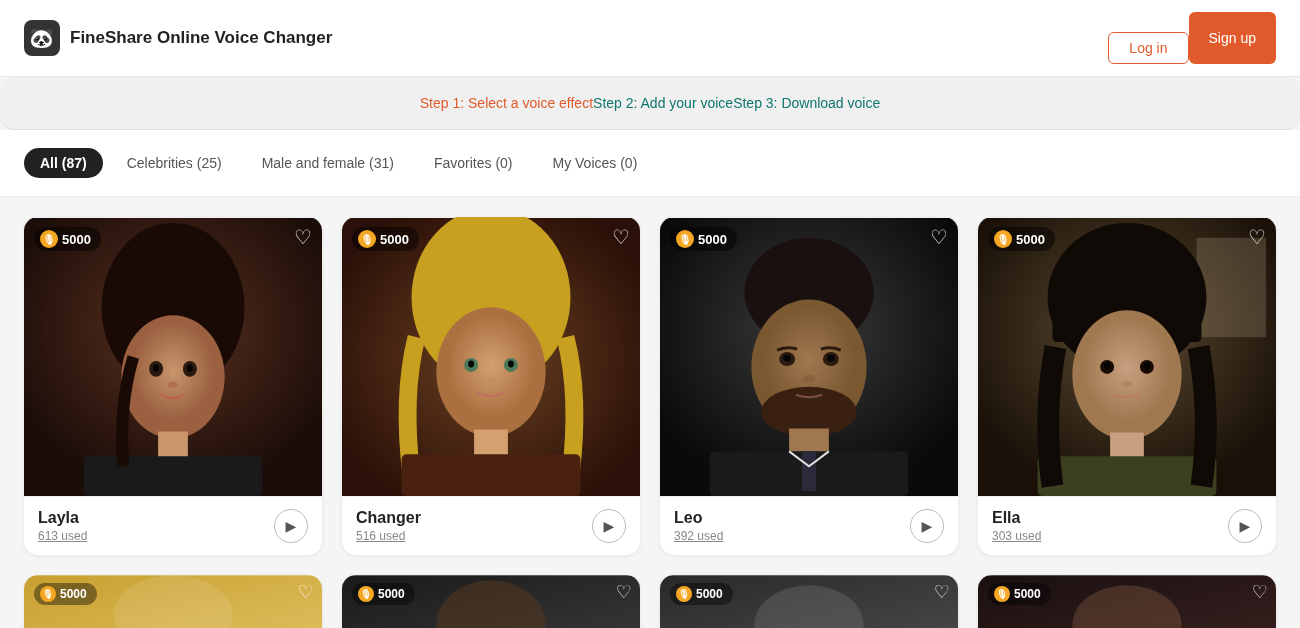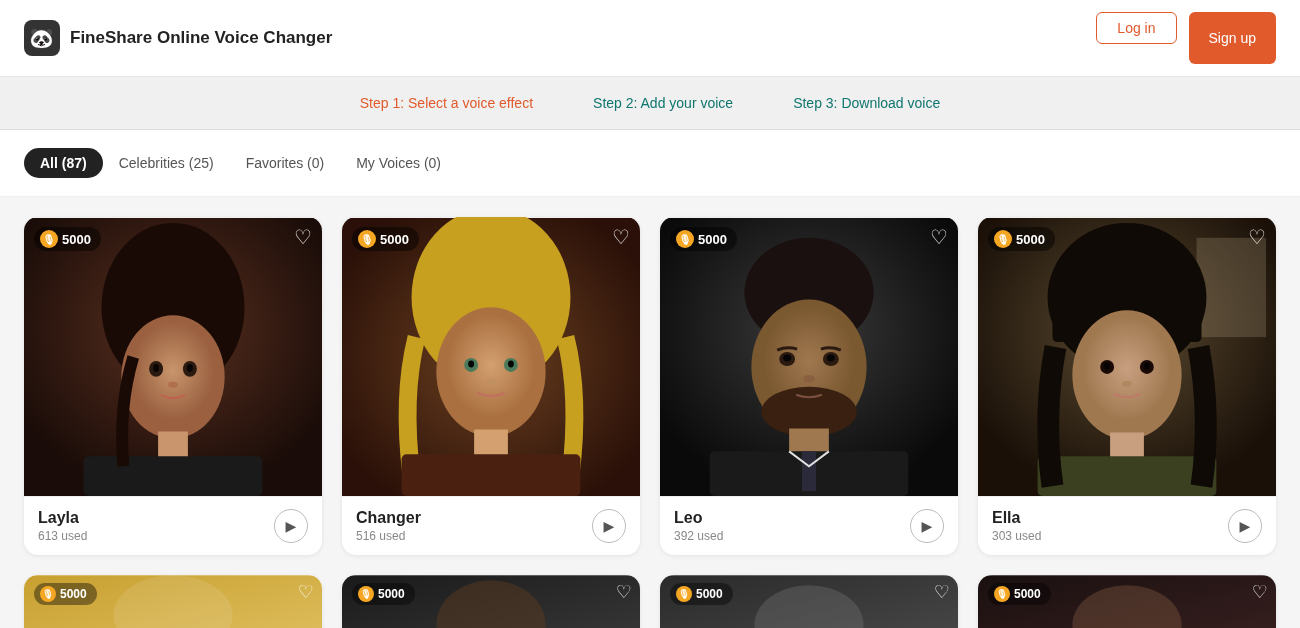--- a/index.html
+++ b/index.html
@@ -29,22 +29,21 @@
       justify-content: center;
       font-size: 20px;
     }
     .app-title {
       font-size: 17px;
       font-weight: 600;
       color: #222;
     }
     .header-right {
       display: flex;
-      gap: 12px;
-      align-items: flex-start;
+      align-items: flex-end;
     }
     .btn-login {
       padding: 7px 20px;
       border: 1.5px solid #e05a2b;
       background: #fff;
       color: #e05a2b;
       border-radius: 6px;
       font-size: 14px;
       cursor: pointer;
       font-weight: 500;
@@ -58,40 +57,40 @@
       font-size: 14px;
       cursor: pointer;
       font-weight: 500;
     }
 
     
     .steps-bar {
       display: flex;
       align-items: center;
       justify-content: center;
-      gap: 60px;
       padding: 18px 0;
       background: #f0f0f0;
       border-bottom: 1px solid #ddd;
+      border-radius: 14px;
     }
     .step {
       font-size: 14px;
       color: #0f766e;
       cursor: pointer;
     }
     .step.active {
       color: #e05a2b;
       font-weight: 500;
     }
 
     
     .filter-bar {
       display: flex;
       align-items: center;
-      gap: 0;
+      gap: 8px;
       padding: 18px 24px;
       background: #fff;
       border-bottom: 1px solid #eee;
     }
     .filter-tab {
       padding: 7px 16px;
       border-radius: 20px;
       font-size: 14px;
       cursor: pointer;
       border: none;
@@ -173,20 +172,21 @@
     }
     .card-name {
       font-size: 16px;
       font-weight: 700;
       color: #222;
     }
     .card-used {
       font-size: 12px;
       color: #888;
       margin-top: 2px;
+      text-decoration: underline;
     }
     .play-btn {
       width: 34px;
       height: 34px;
       border-radius: 50%;
       border: 1.5px solid #bbb;
       background: #fff;
       display: flex;
       align-items: center;
       justify-content: center;
@@ -228,20 +228,21 @@
 
 <div class="steps-bar">
   <span class="step active">Step 1: Select a voice effect</span>
   <span class="step">Step 2: Add your voice</span>
   <span class="step">Step 3: Download voice</span>
 </div>
 
 <div class="filter-bar">
   <button class="filter-tab active">All (87)</button>
   <button class="filter-tab">Celebrities (25)</button>
+  <button class="filter-tab">Male and female (31)</button>
   <button class="filter-tab">Favorites (0)</button>
   <button class="filter-tab">My Voices (0)</button>
 </div>
 
 <div class="cards-grid">
 
   <div class="card">
     <div class="card-image-wrap">
       <svg class="card-img-placeholder" viewBox="0 0 300 280" xmlns="http://www.w3.org/2000/svg">
         <defs>

